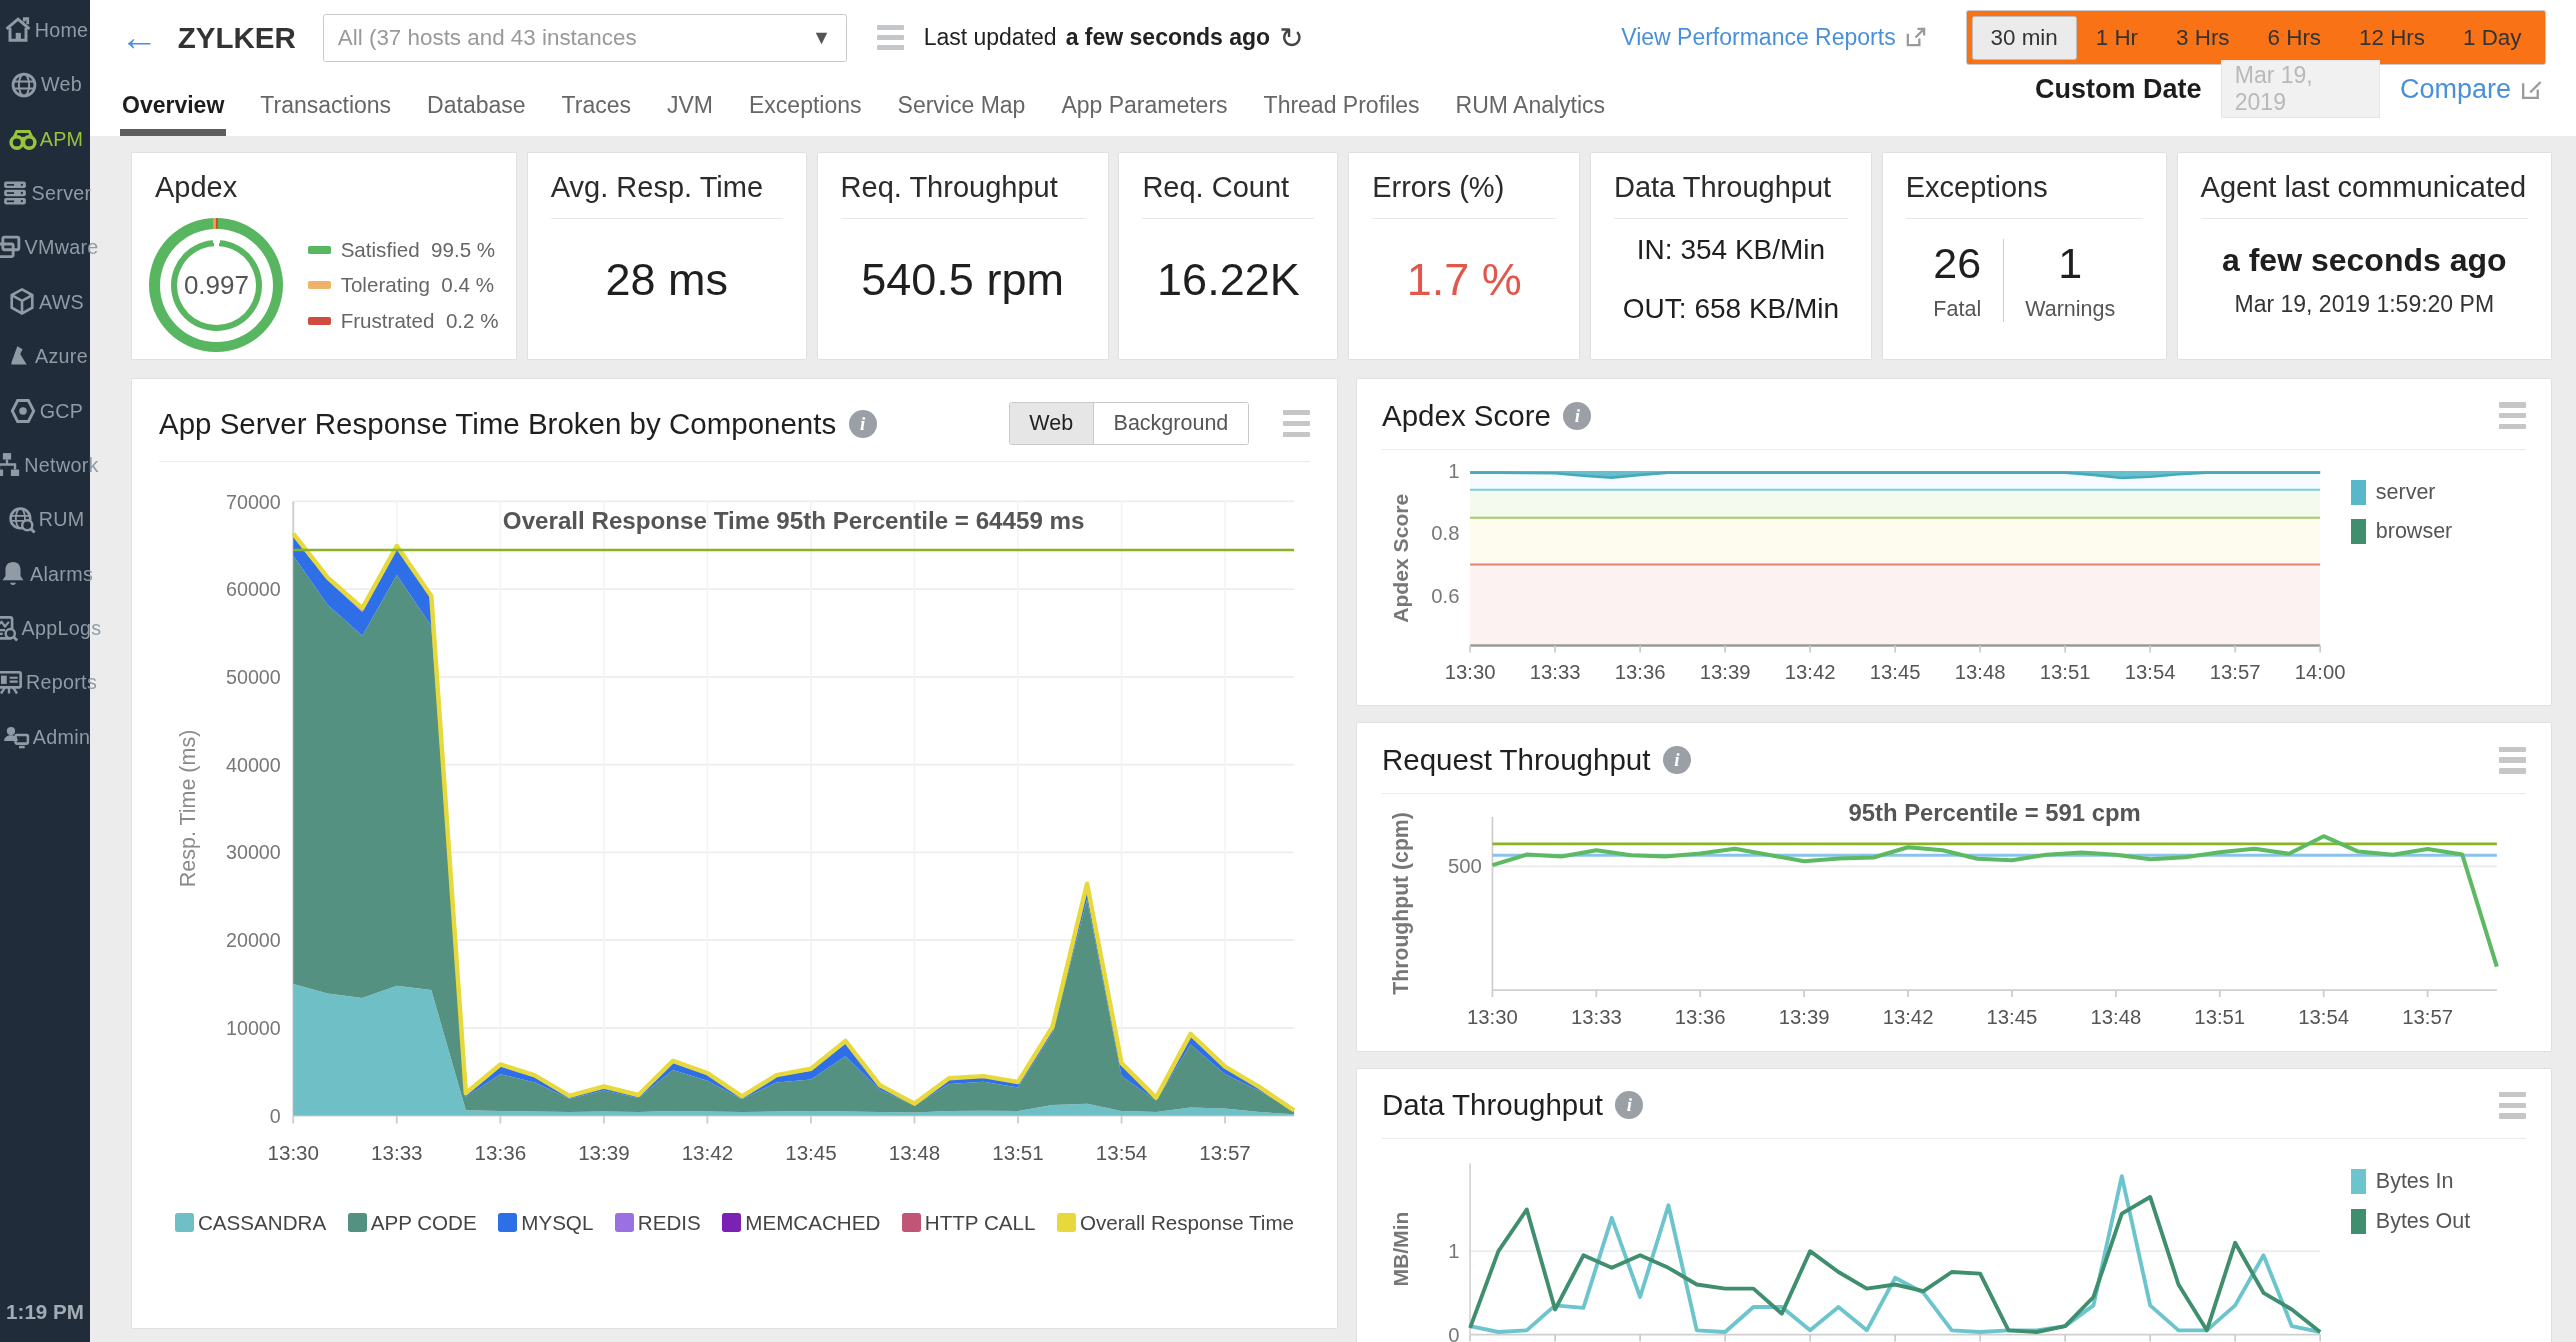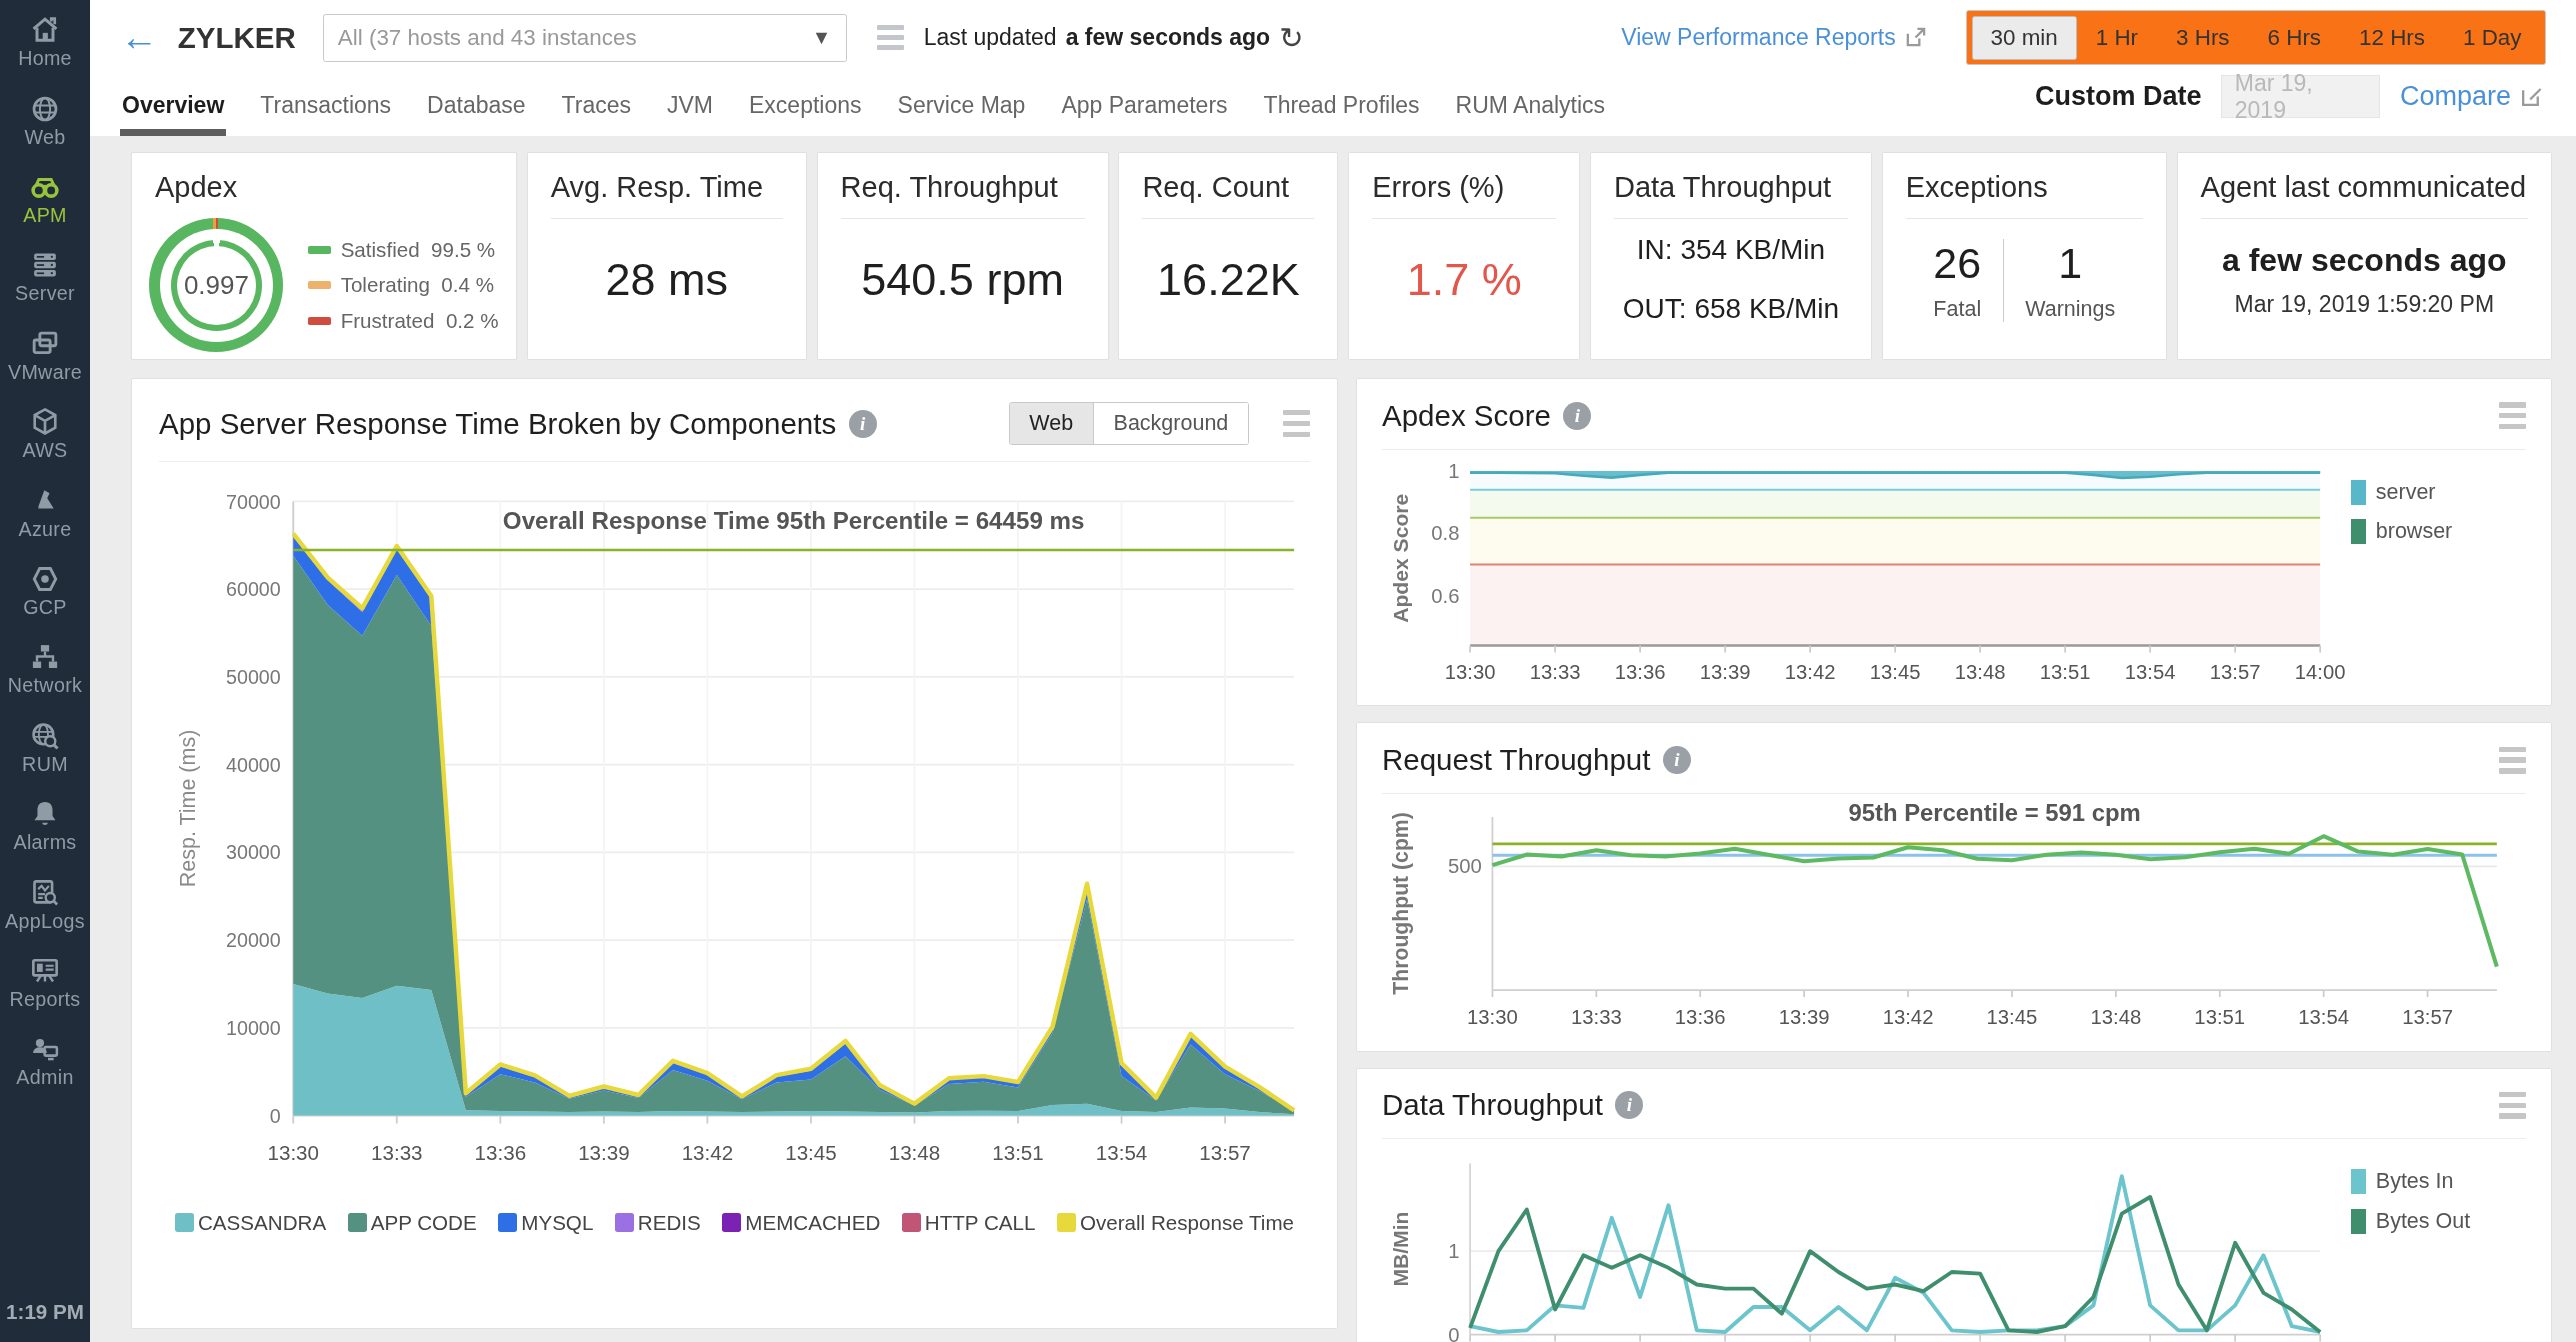--- a/index.html
+++ b/index.html
@@ -2,21 +2,21 @@
 <html style="font-size:14.3px"><head>
 <meta charset="utf-8">
 <style>
   *{margin:0;padding:0;box-sizing:border-box}
   html,body{width:2576px;height:1343px;overflow:hidden;background:#ececec;
     font-family:"Liberation Sans",sans-serif;color:#333}
   
   .sidebar{position:fixed;left:0;top:0;bottom:0;width:90px;background:#202c3a;
     display:flex;flex-direction:column;align-items:center;padding-top:14.3px;z-index:9}
   .snav{display:flex;flex-direction:column;gap:22.4px;align-items:center}
-  .sitem{display:flex;flex-direction:column;align-items:center;gap:1px;color:#919ba6;cursor:pointer}
+  .sitem{display:flex;flex-direction:row;align-items:center;gap:1px;color:#919ba6;cursor:pointer}
   .sitem svg{width:32px;height:32px;display:block}
   .slabel{font-size:19.7px;letter-spacing:0.3px}
   .sitem.active{color:#98c43d}
   .stime{margin-top:auto;margin-bottom:18px;color:#a3abb4;font-size:20.6px;font-weight:700}
   
   .header{margin-left:90px;background:#fff}
   .h1{height:75px;display:flex;align-items:center;padding:0 30px;gap:19.7px}
   .back{color:#4a90d9;font-size:38px;line-height:.9;cursor:pointer}
   .appname{font-size:29.5px;font-weight:700;color:#333}
   .hostsel{width:524px;height:48px;border:0.9px solid #c9c9c9;border-radius:2.7px;display:flex;
@@ -32,21 +32,21 @@
   .range{font-size:22.4px;color:#333;padding:8px 18px;border:0.9px solid transparent;border-radius:2.7px;
     white-space:nowrap;cursor:pointer}
   .range.sel{background:#ebebeb;border-color:#bdbdbd}
   .h2{height:61px;display:flex;align-items:flex-end;padding:0 32px}
   .tabs{display:flex;gap:36px;align-items:center}
   .tab{font-size:23px;color:#666;padding-bottom:17px;position:relative;cursor:pointer;white-space:nowrap}
   .tab.active{color:#1d1d1d;font-weight:700}
   .tab.active::after{content:'';position:absolute;left:-1.8px;right:-1.8px;bottom:0;height:7.2px;background:#5e5e5e}
   .dateblock{margin-left:auto;display:flex;align-items:center;gap:19.7px;padding-bottom:18px}
   .cdlabel{font-size:27px;font-weight:700;color:#1d1d1d}
-  .dateinput{width:159px;height:43px;background:#f1f1f1;border:0.9px solid #e5e5e5;color:#b9b9b9;
+  .dateinput{width:159px;height:58px;background:#f1f1f1;border:0.9px solid #e5e5e5;color:#b9b9b9;
     font-size:23px;display:flex;align-items:center;padding:0 12.5px;cursor:pointer}
   .compare{color:#4a90d9;font-size:27px;display:flex;align-items:center;gap:8px;cursor:pointer}
   
   .content{margin-left:90px;padding:16px 24px 0 41px}
   .card{background:#fff;border:0.9px solid #e0e0e0;border-radius:1.8px}
   .kpis{display:flex;gap:9.8px}
   .kcard{height:208px;padding:18px 23px;display:flex;flex-direction:column}
   .ktitle{font-size:29px;color:#2b2b2b}
   .kdiv{height:0.9px;background:#e7e7e7;margin-top:14.3px}
   .kbody{flex:1;display:flex;align-items:center;justify-content:center}

